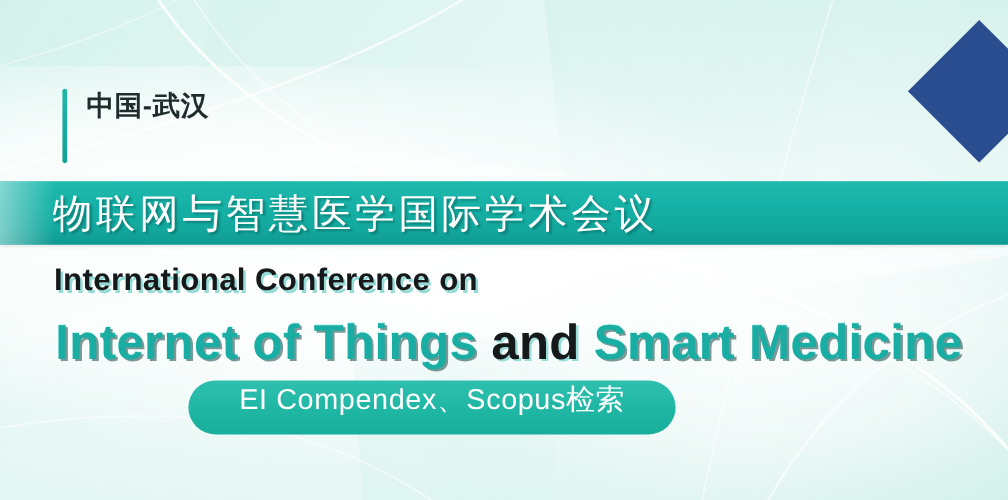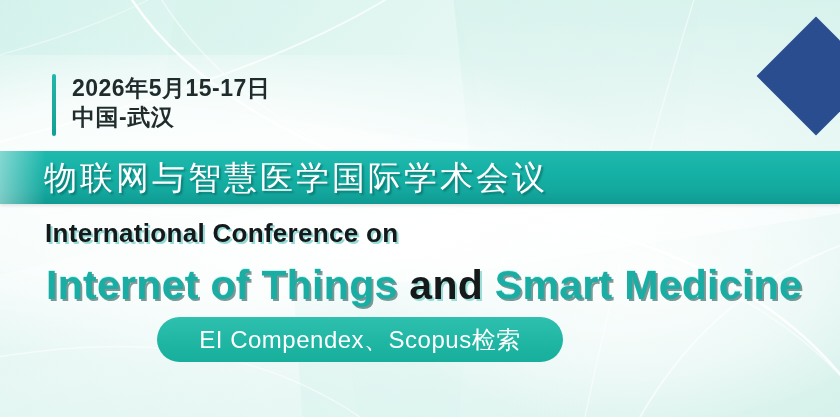--- a/index.html
+++ b/index.html
@@ -182,21 +182,21 @@
   
   .pill {
     position: absolute;
     left: 157px;
     top: 317px;
     width: 406px;
     height: 45px;
     border-radius: 23px;
     background: linear-gradient(180deg, #2fc0ae 0%, #20b6a4 55%, #18ae9c 100%);
     display: flex;
-    align-items: center;
+    align-items: flex-start;
     justify-content: center;
   }
   .pill-text {
     font-size: 24px;
     color: #ffffff;
     letter-spacing: 0.5px;
     white-space: nowrap;
   }
 </style>
 </head>
@@ -221,21 +221,20 @@
     <path d="M640,417 C690,330 760,270 870,235" fill="none" stroke="rgba(255,255,255,0.6)" stroke-width="2"></path>
     <path d="M-20,360 C90,340 230,330 360,417" fill="none" stroke="rgba(255,255,255,0.55)" stroke-width="1.5"></path>
     <path d="M-20,60 C60,40 140,10 190,-25" fill="none" stroke="rgba(255,255,255,0.45)" stroke-width="1.2"></path>
   </svg>
 
   <div class="bg-layer blue-diamond"></div>
 
   <div class="title-row">
     <div class="divider-bar"></div>
     <div class="date-block">
-      <div class="date-line">2026年5月15-17日</div>
       <div class="date-line">中国-武汉</div>
     </div>
   </div>
 
   <div class="ribbon">
     <div class="ribbon-fold"></div>
   </div>
   <div class="ribbon-text">物联网与智慧医学国际学术会议</div>
 
   <div class="en-line1">International Conference on</div>

